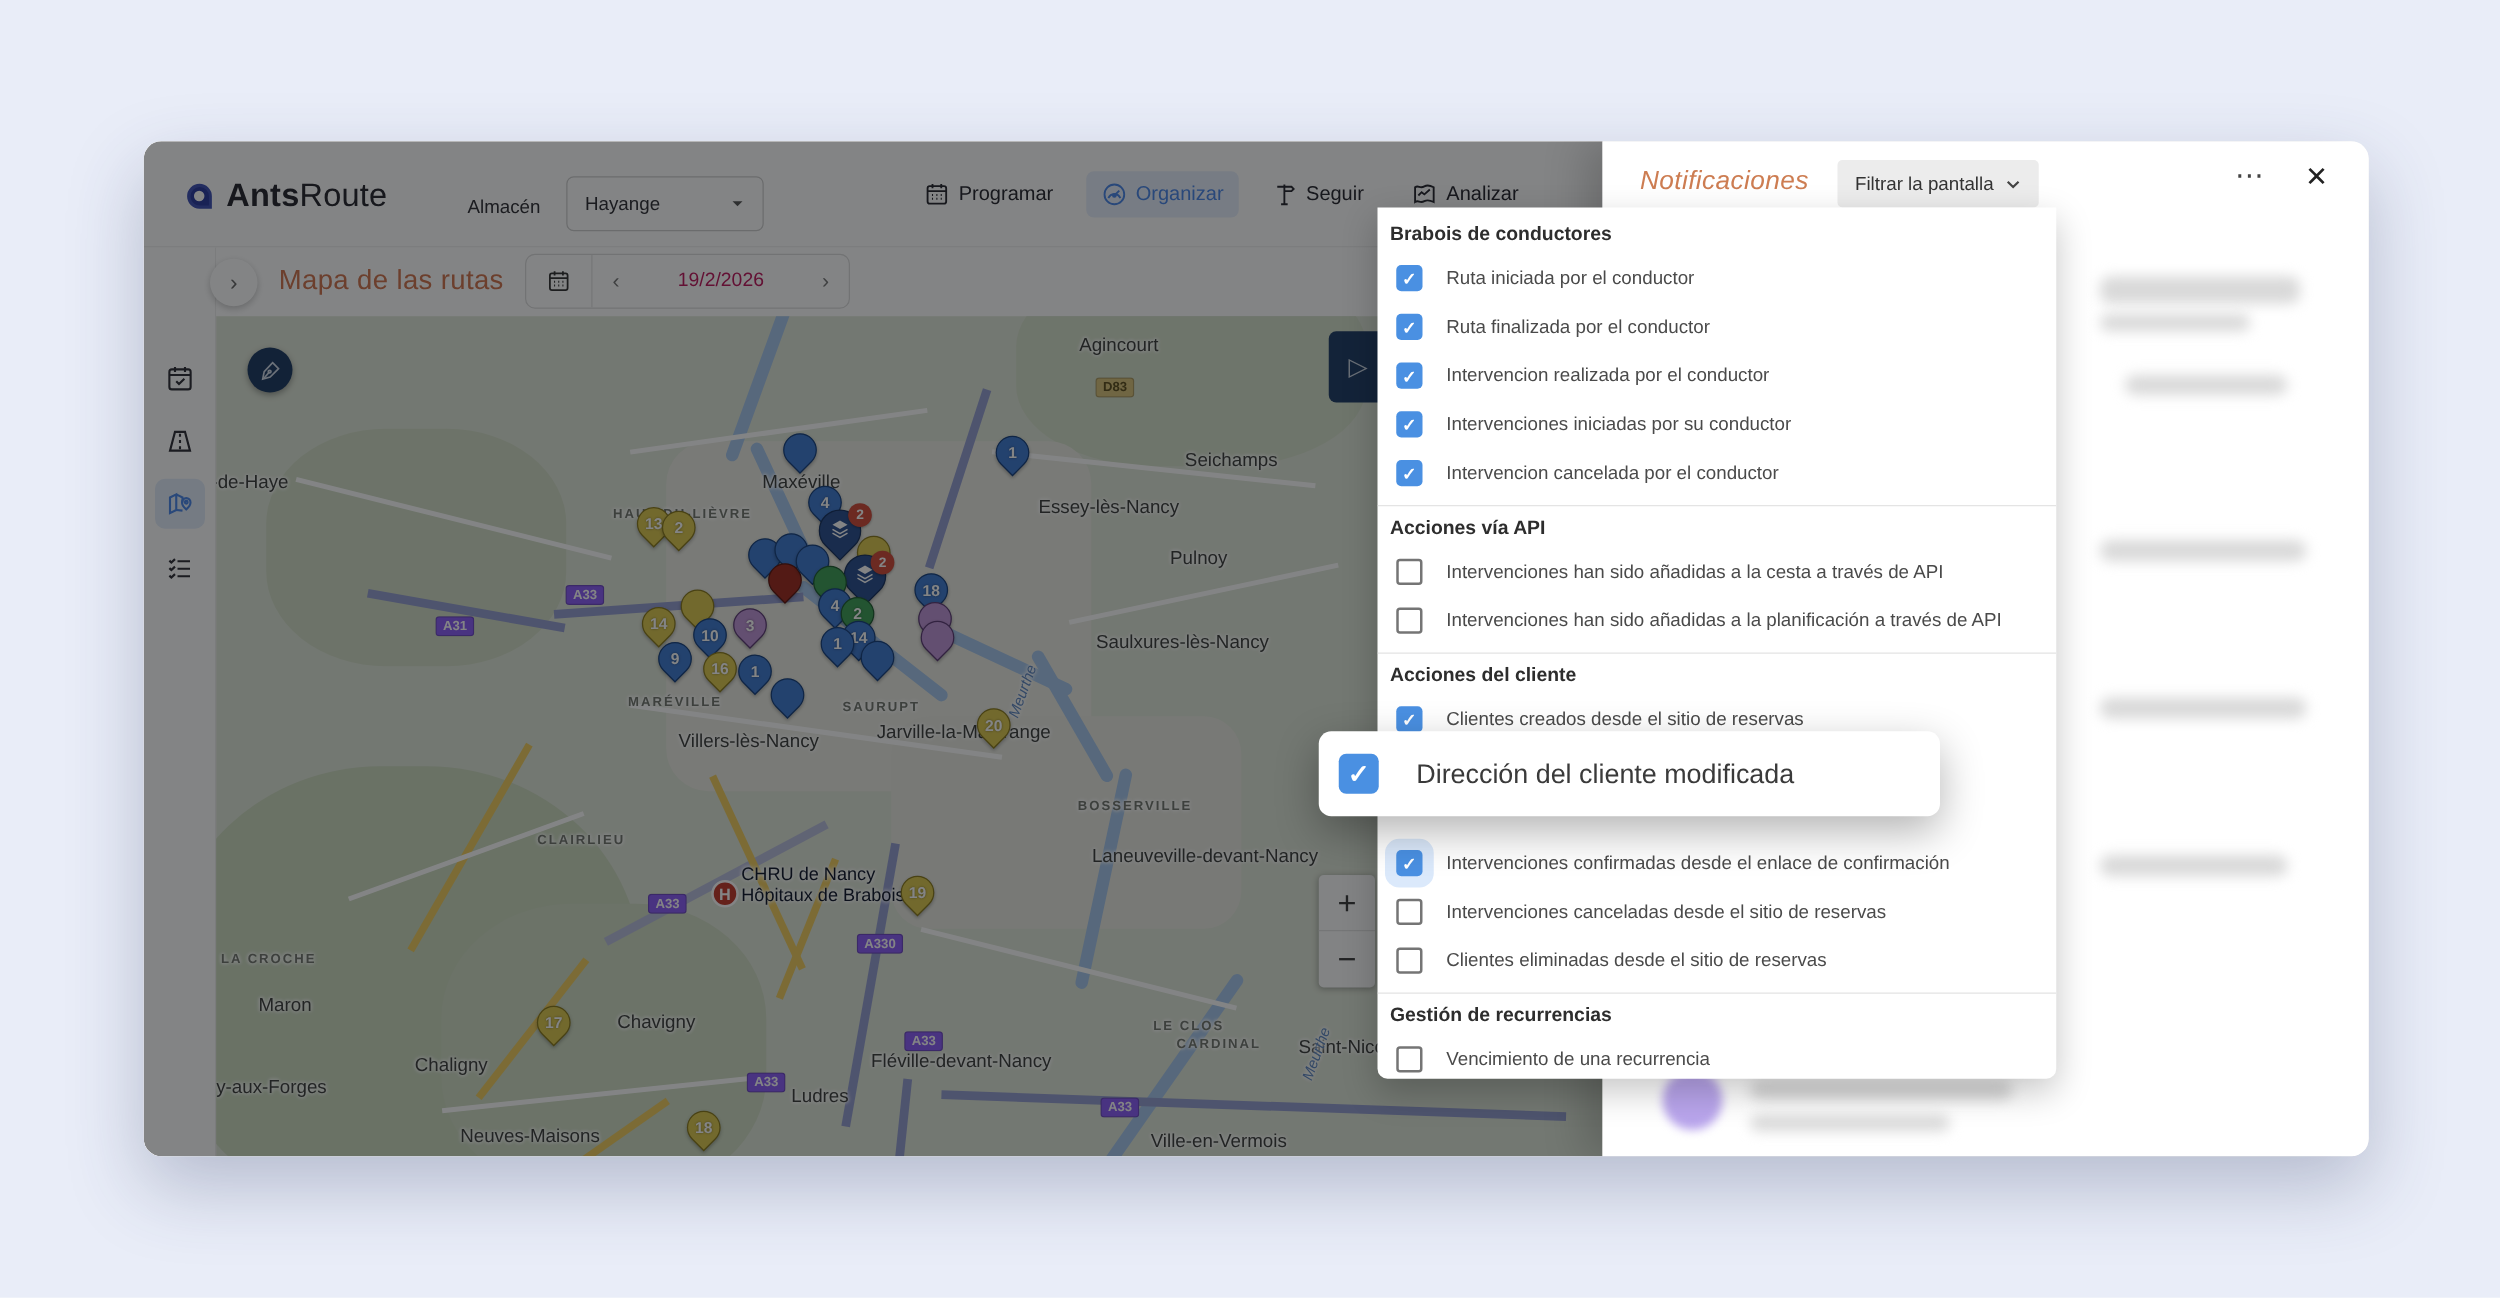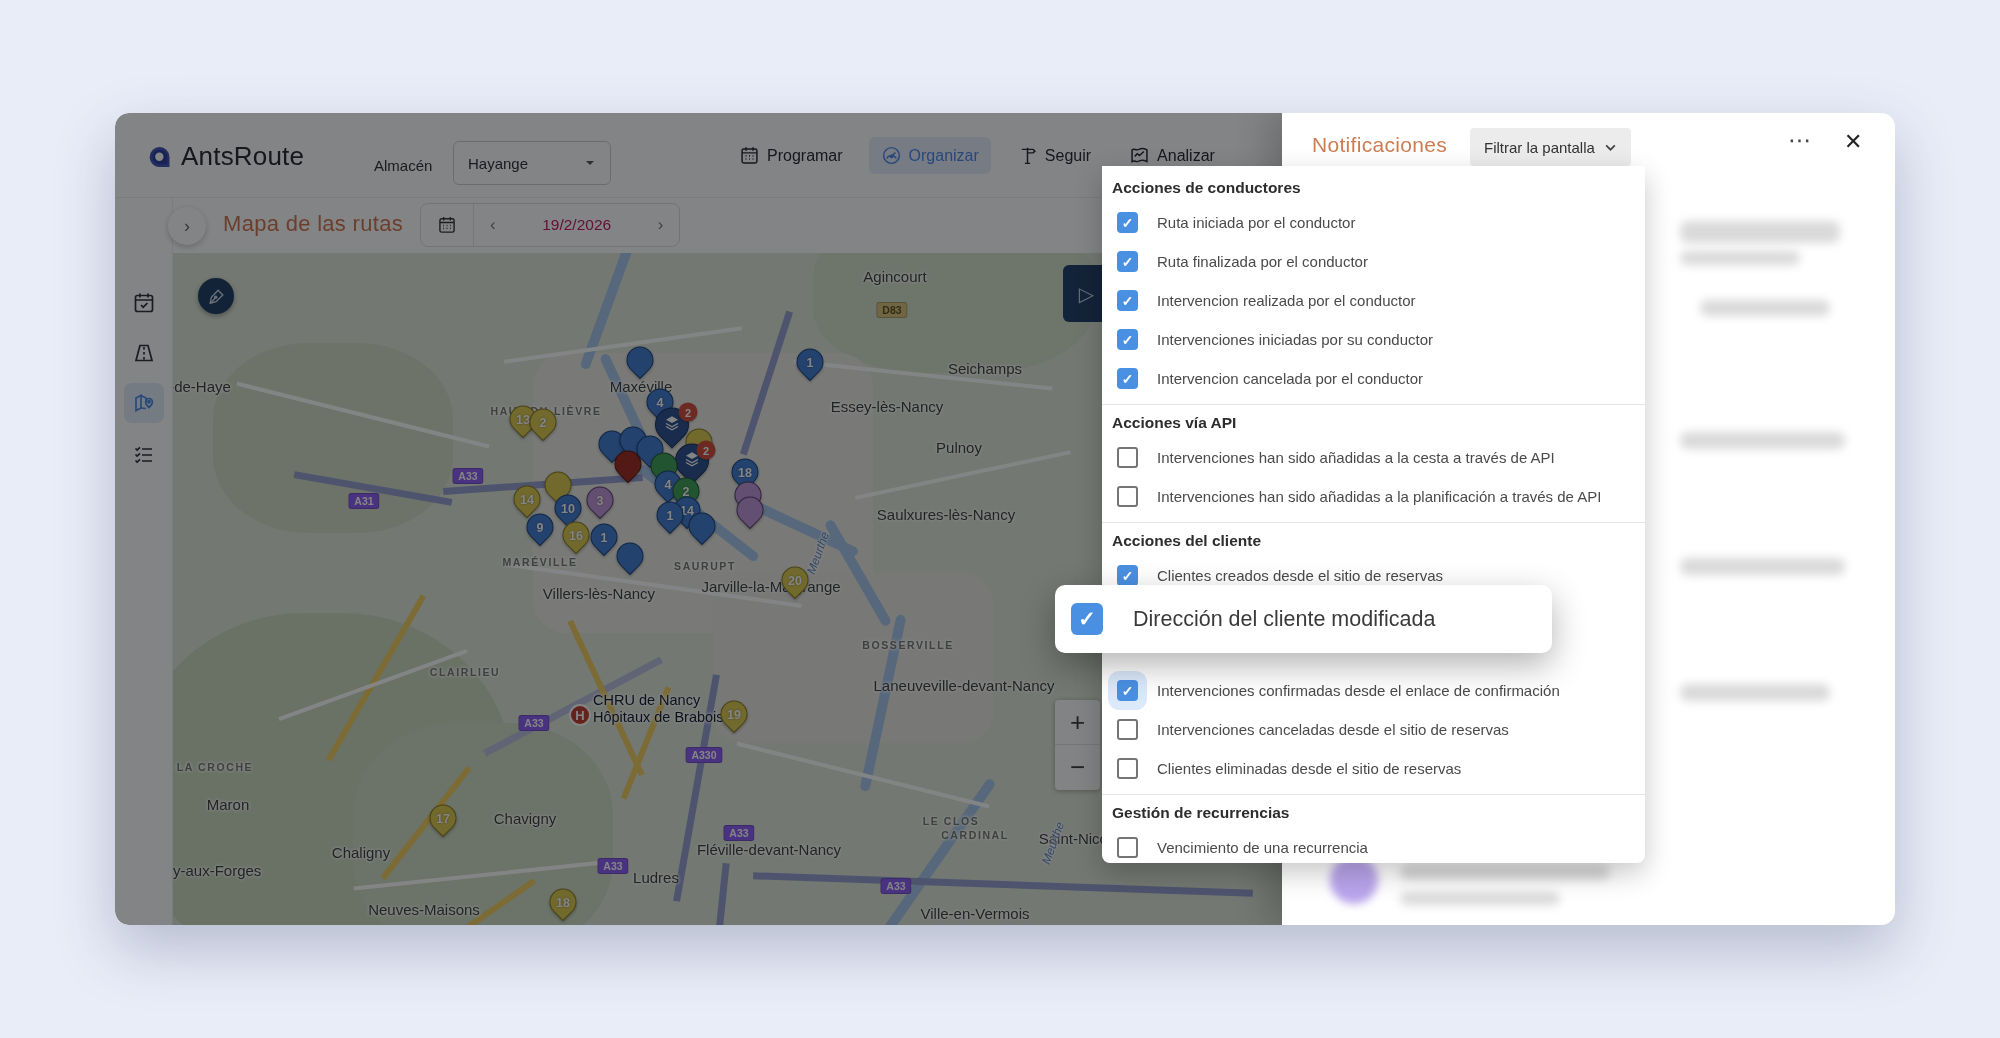--- a/index.html
+++ b/index.html
@@ -6,21 +6,21 @@
   html,body { width:2000px; height:1038px; background:#e9edf8; font-family:"Liberation Sans", sans-serif; overflow:hidden; }
 
   .window { position:absolute; left:115px; top:113px; width:1780px; height:812px;
             background:#fff; border-radius:14px; box-shadow:0 24px 60px rgba(50,60,100,.28); overflow:hidden; }
 
   
   .navbar { position:absolute; left:0; top:0; width:1167px; height:85px; background:#fff; border-bottom:1px solid #ececec; }
   .logo { position:absolute; left:30px; top:28px; display:flex; align-items:center; gap:8px; }
   .logo svg { width:28px; height:28px; }
   .logo .brand { font-size:26px; color:#26262e; letter-spacing:.2px; }
-  .logo .brand b { font-weight:400; }
+  .logo .brand b { font-weight:700; }
   .logo .brand span { font-weight:300; }
   .wh-label { position:absolute; left:259px; top:44px; font-size:15px; color:#2f2f35; }
   .wh-select { position:absolute; left:338px; top:28px; width:158px; height:44px; border:1px solid #cfcfcf; border-radius:6px;
                background:#fff; display:flex; align-items:center; justify-content:space-between; padding:0 14px; font-size:15px; color:#2f2f35; }
   .tabs { position:absolute; left:612px; top:0; height:85px; display:flex; align-items:center; gap:14px; }
   .tab { display:flex; align-items:center; gap:7px; font-size:16px; color:#26262e; padding:8px 12px; border-radius:6px; cursor:pointer; white-space:nowrap;justify-content:flex-end; }
   .tab svg { width:21px; height:21px; }
   .tab.active { color:#4a86e8; background:#e7effc; }
 
   
@@ -73,21 +73,21 @@
               box-shadow:0 1px 5px rgba(0,0,0,.3); z-index:7; }
   .zoom-ctl .zbtn { height:45px; display:flex; align-items:center; justify-content:center; font-size:26px; color:#3c3c3c; }
   .zoom-ctl .zbtn:first-child { border-bottom:1px solid #e2e2e2; }
 
   
   .dim { position:absolute; left:0; top:0; width:1167px; height:812px; background:rgba(8,9,12,.5); z-index:9; border-radius:14px 0 0 14px; }
 
   
   .panel { position:absolute; left:1167px; top:0; width:613px; height:812px; background:#fff; z-index:10;
            border-radius:0 14px 14px 0; box-shadow:-14px 0 34px rgba(0,0,0,.18); }
-  .panel-title { position:absolute; left:30px; top:20px; font-size:21px; color:#cd7d52; letter-spacing:.3px; }
+  .panel-title { position:absolute; left:30px; top:20px; font-size:21px; color:#cd7d52; letter-spacing:.3px;font-style:italic; }
   .filter-chip { position:absolute; left:188px; top:15px; height:38px; background:#ececec; border-radius:4px;
                  display:flex; align-items:center; gap:9px; padding:0 14px; font-size:15px; color:#333; }
   .filter-chip svg { width:13px; height:13px; }
   .dots-btn { position:absolute; left:506px; top:14px; font-size:23px; color:#444; letter-spacing:2px; }
   .close-btn { position:absolute; left:562px; top:16px; font-size:22px; color:#222; }
   .blur-bar { position:absolute; background:#d9d9d9; border-radius:8px; filter:blur(5px); }
   .blur-avatar { position:absolute; width:48px; height:48px; border-radius:50%; background:#b9a5ec; filter:blur(4px); }
 
   
   .dropdown { position:absolute; left:987px; top:53px; width:543px; height:697px; background:#fff; z-index:20;
@@ -430,21 +430,21 @@
     <div class="blur-bar" style="left:418px;top:187px;width:130px;height:16px"></div>
     <div class="blur-bar" style="left:398px;top:319px;width:165px;height:17px"></div>
     <div class="blur-bar" style="left:398px;top:445px;width:165px;height:17px"></div>
     <div class="blur-bar" style="left:398px;top:571px;width:150px;height:17px"></div>
     <div class="blur-avatar" style="left:48px;top:743px"></div>
     <div class="blur-bar" style="left:118px;top:751px;width:210px;height:16px"></div>
     <div class="blur-bar" style="left:118px;top:779px;width:160px;height:13px"></div>
   </div>
 
   <div class="dropdown" id="dropdown">
-      <div class="sec-title">Acciones de conductores</div>
+      <div class="sec-title">Brabois de conductores</div>
       <div class="opt-row">
         <span class="cb on">✓</span>
         <span class="txt">Ruta iniciada por el conductor</span>
       </div>
       <div class="opt-row">
         <span class="cb on">✓</span>
         <span class="txt">Ruta finalizada por el conductor</span>
       </div>
       <div class="opt-row">
         <span class="cb on">✓</span>

